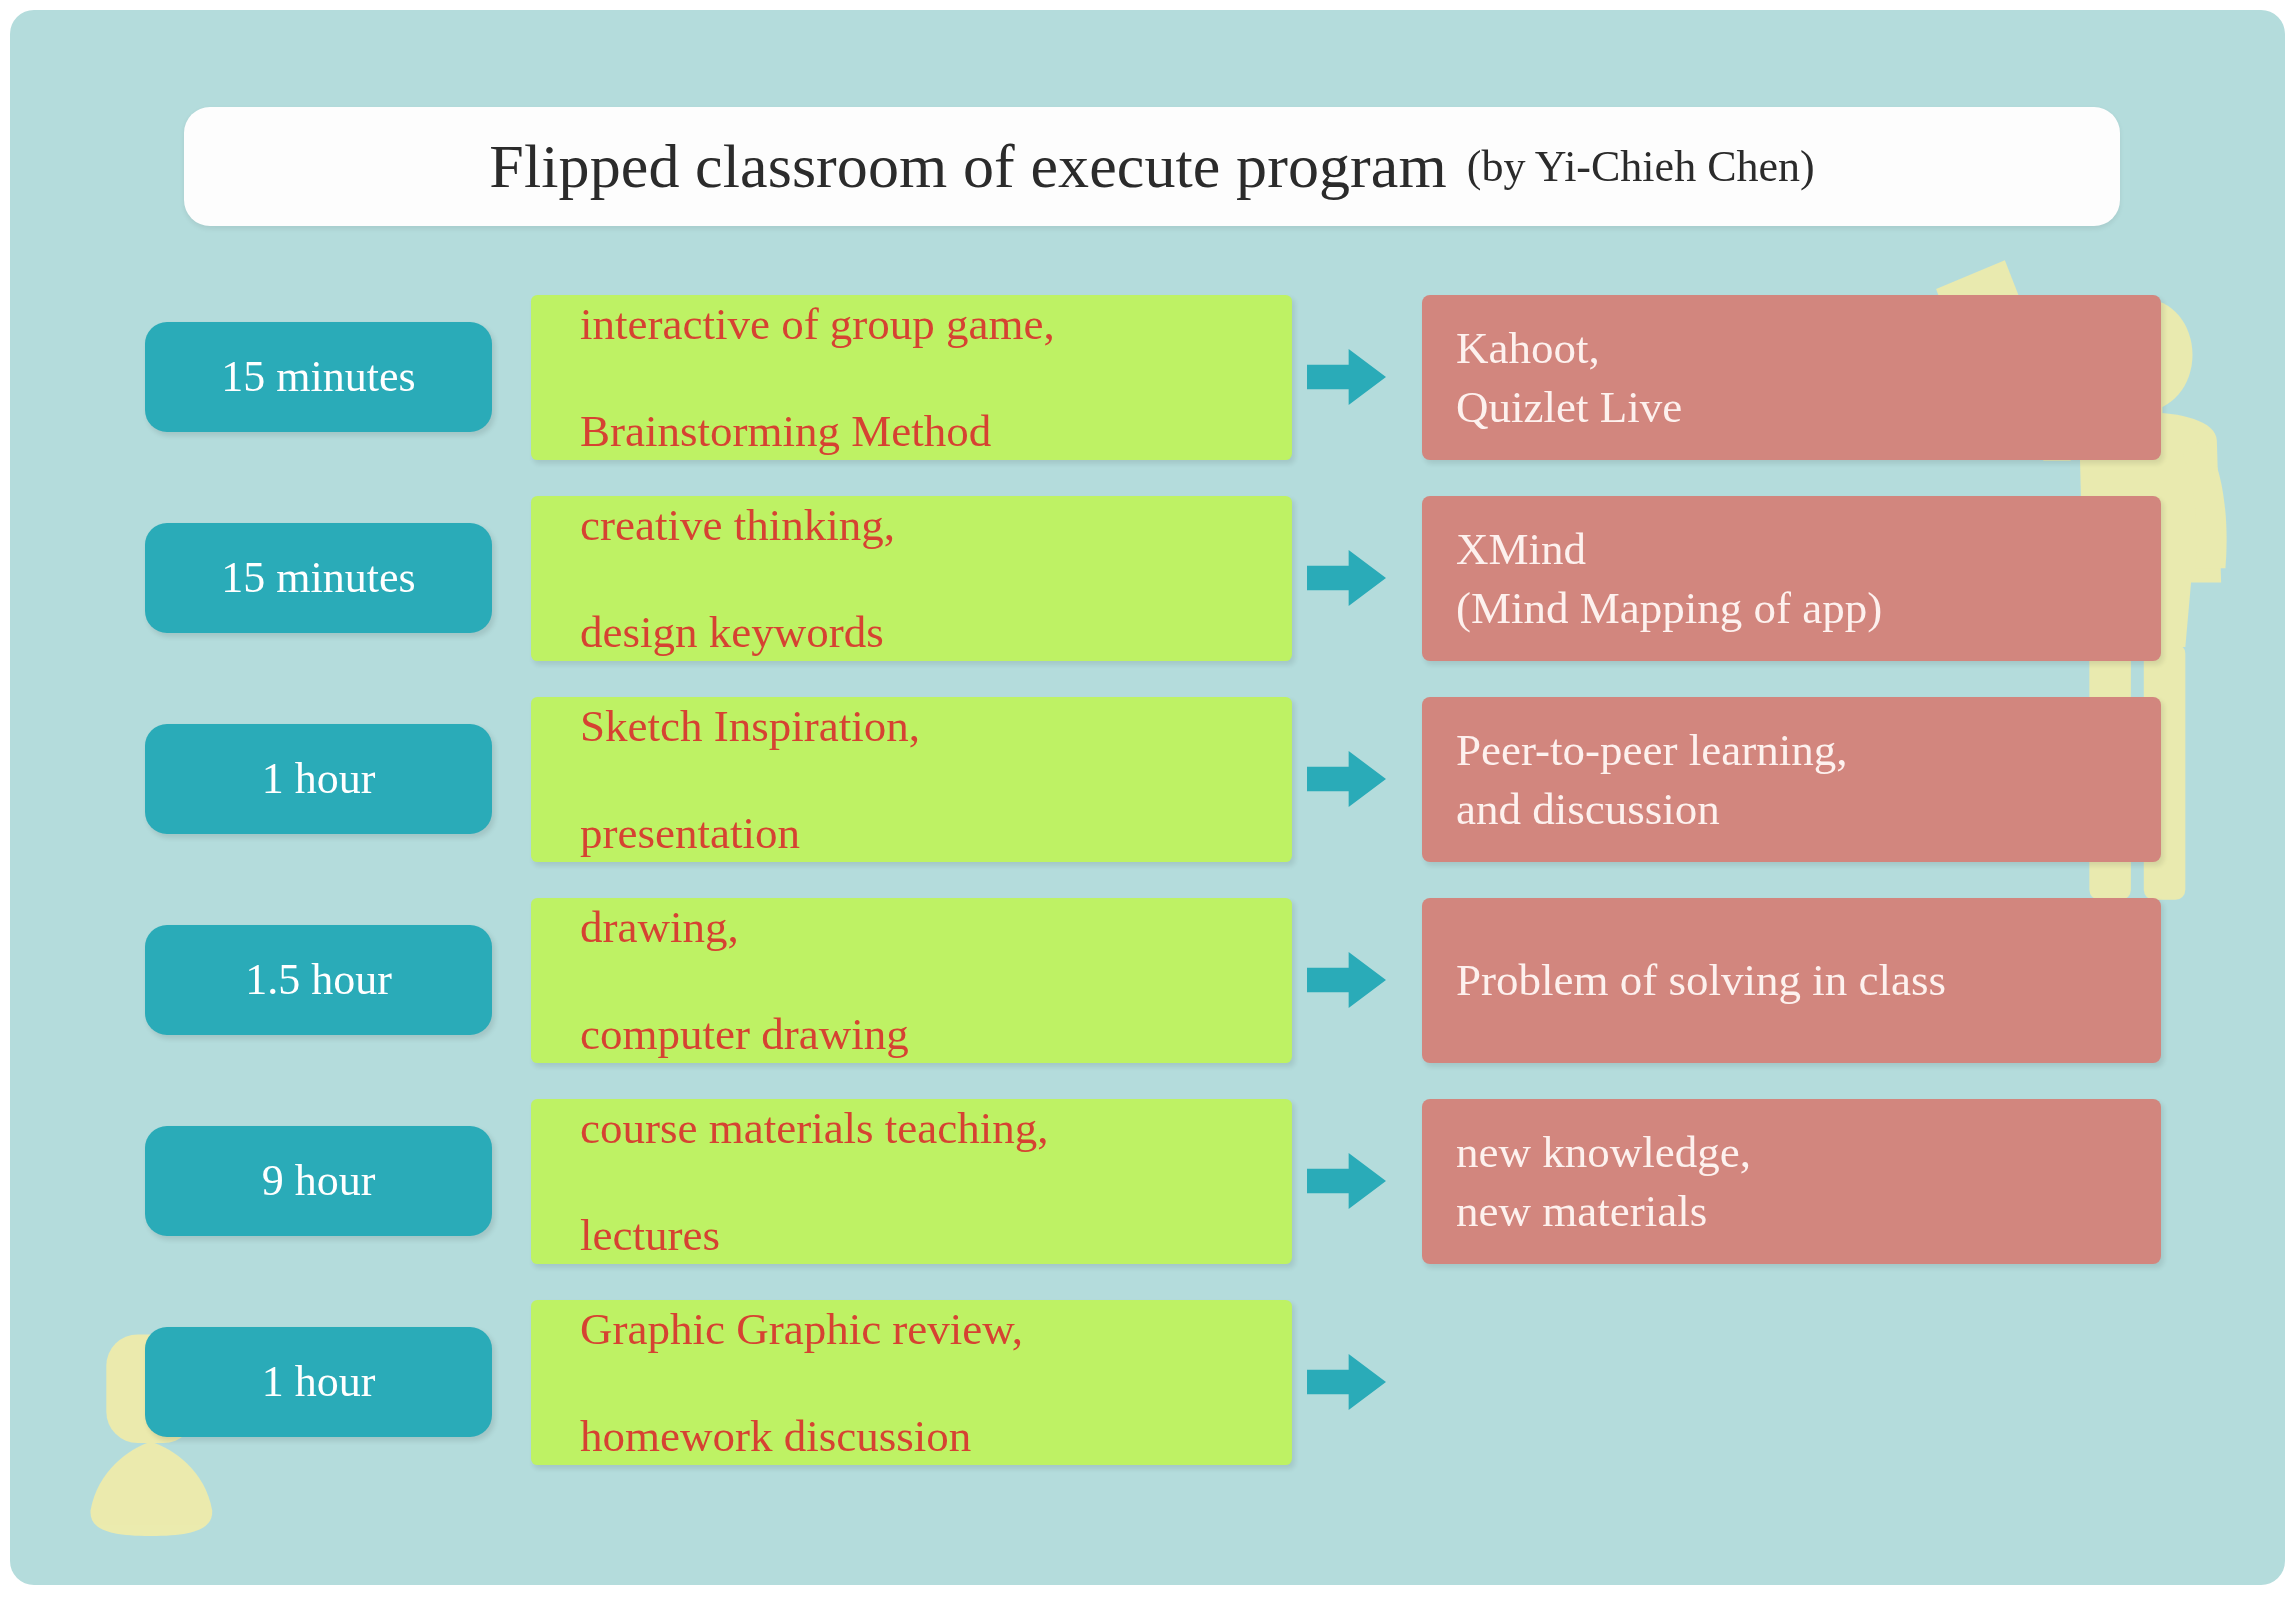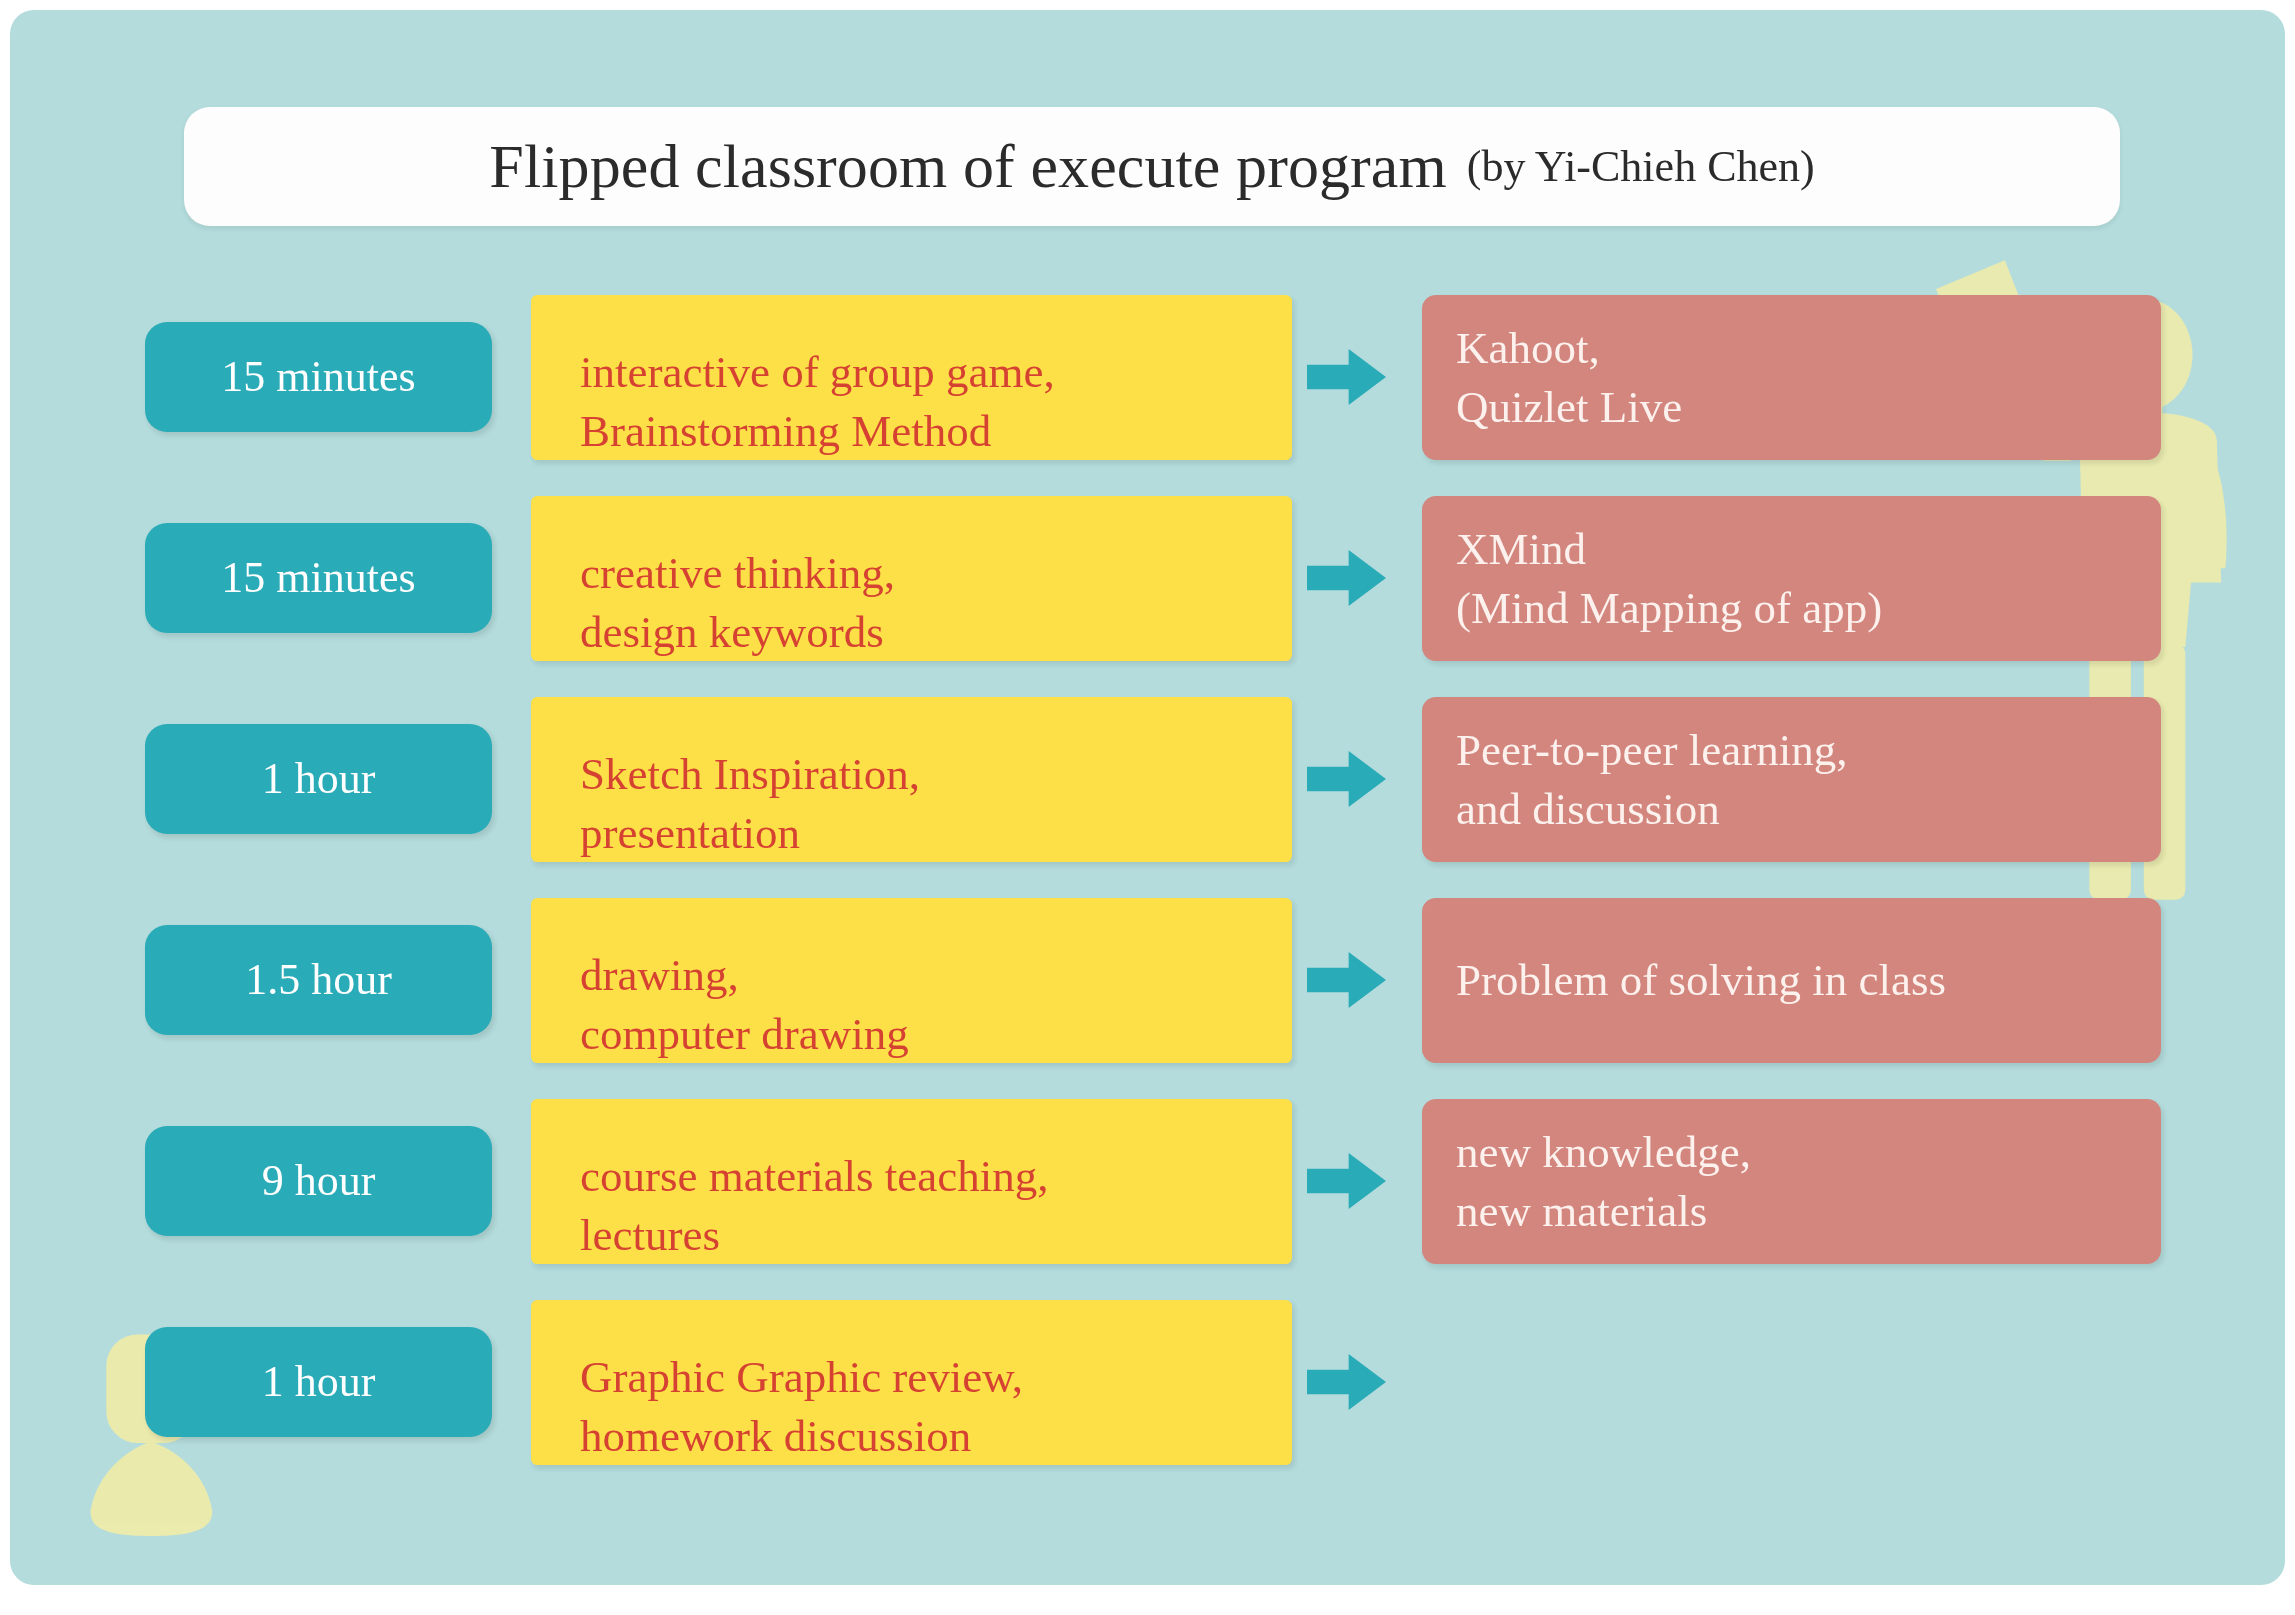--- a/index.html
+++ b/index.html
@@ -111,25 +111,25 @@
     font-size: 44px;
     line-height: 1;
   }
 
   .cell-activity {
     position: absolute;
     left: 521px;
     top: 0;
     width: 761px;
     height: 165px;
-    background: #fde047;
+    background: #bef264;
     border-radius: 6.4px;
     display: flex;
     flex-direction: column;
-    justify-content: flex-end;
+    justify-content: space-between;
     padding-left: 49px;
     box-sizing: border-box;
     box-shadow: 2.9px 3.6px 5.7px rgba(0,0,0,0.09);
   }
   .cell-activity .line {
     color: #d64232;
     font-size: 45px;
     line-height: 1.30;
     white-space: nowrap;
   }
@@ -142,21 +142,21 @@
     height: 56px;
   }
 
   .cell-outcome {
     position: absolute;
     left: 1412px;
     top: 0;
     width: 739px;
     height: 165px;
     background: #d2867e;
-    border-radius: 14px;
+    border-radius: 8px;
     display: flex;
     flex-direction: column;
     justify-content: center;
     padding-left: 34px;
     box-sizing: border-box;
     box-shadow: 2.9px 3.6px 5.7px rgba(0,0,0,0.09);
   }
   .cell-outcome .line {
     color: #fdf1ee;
     font-size: 45px;

